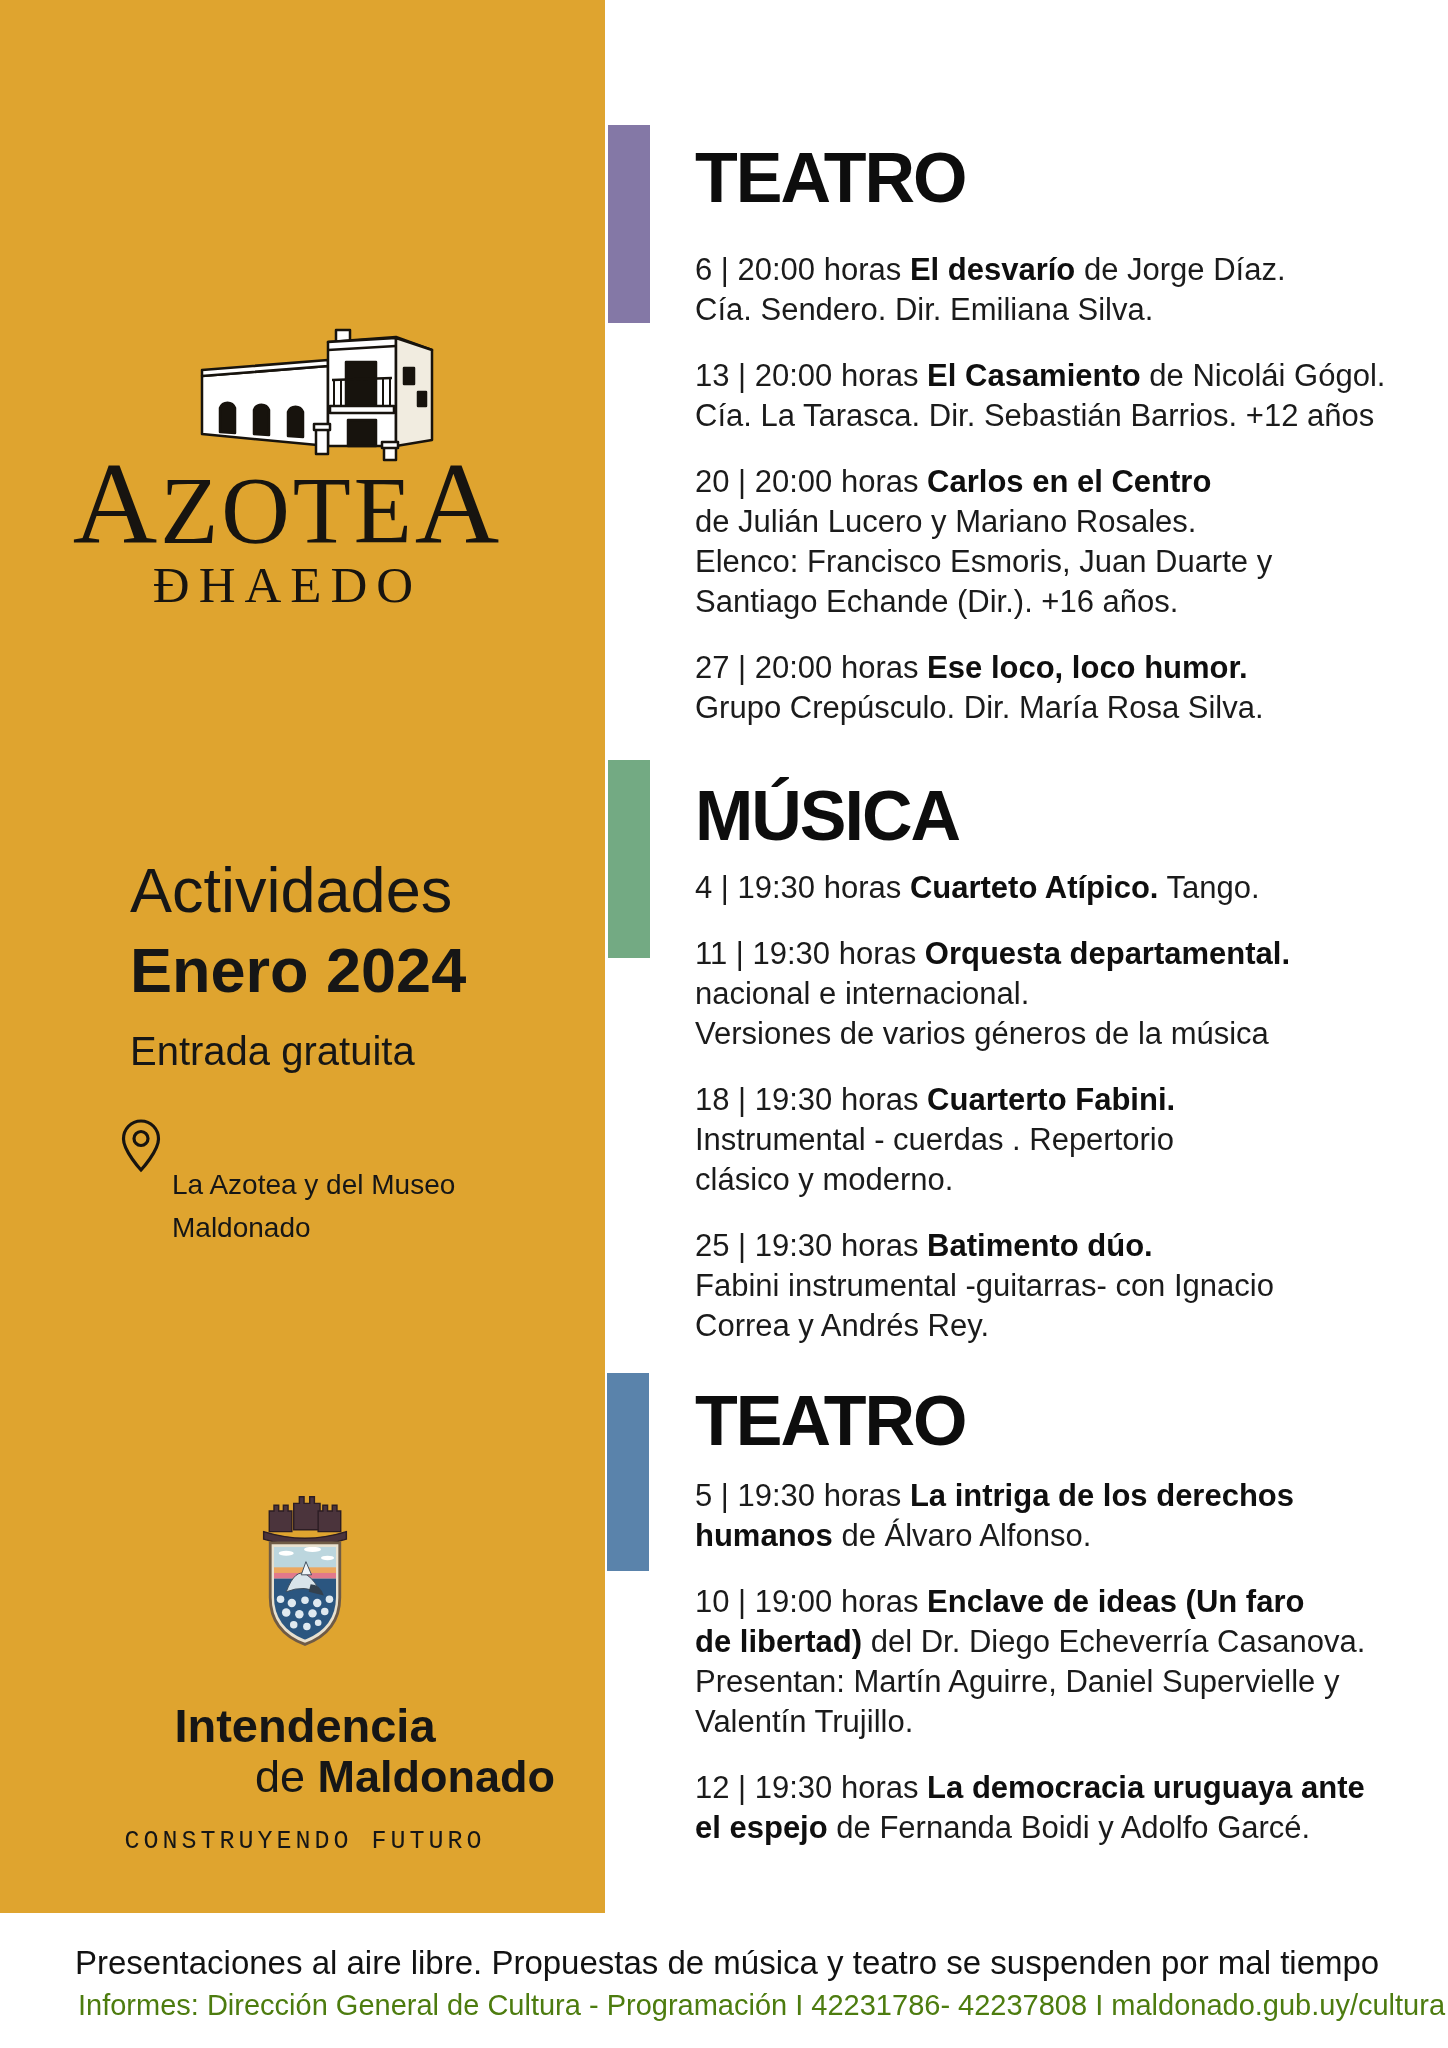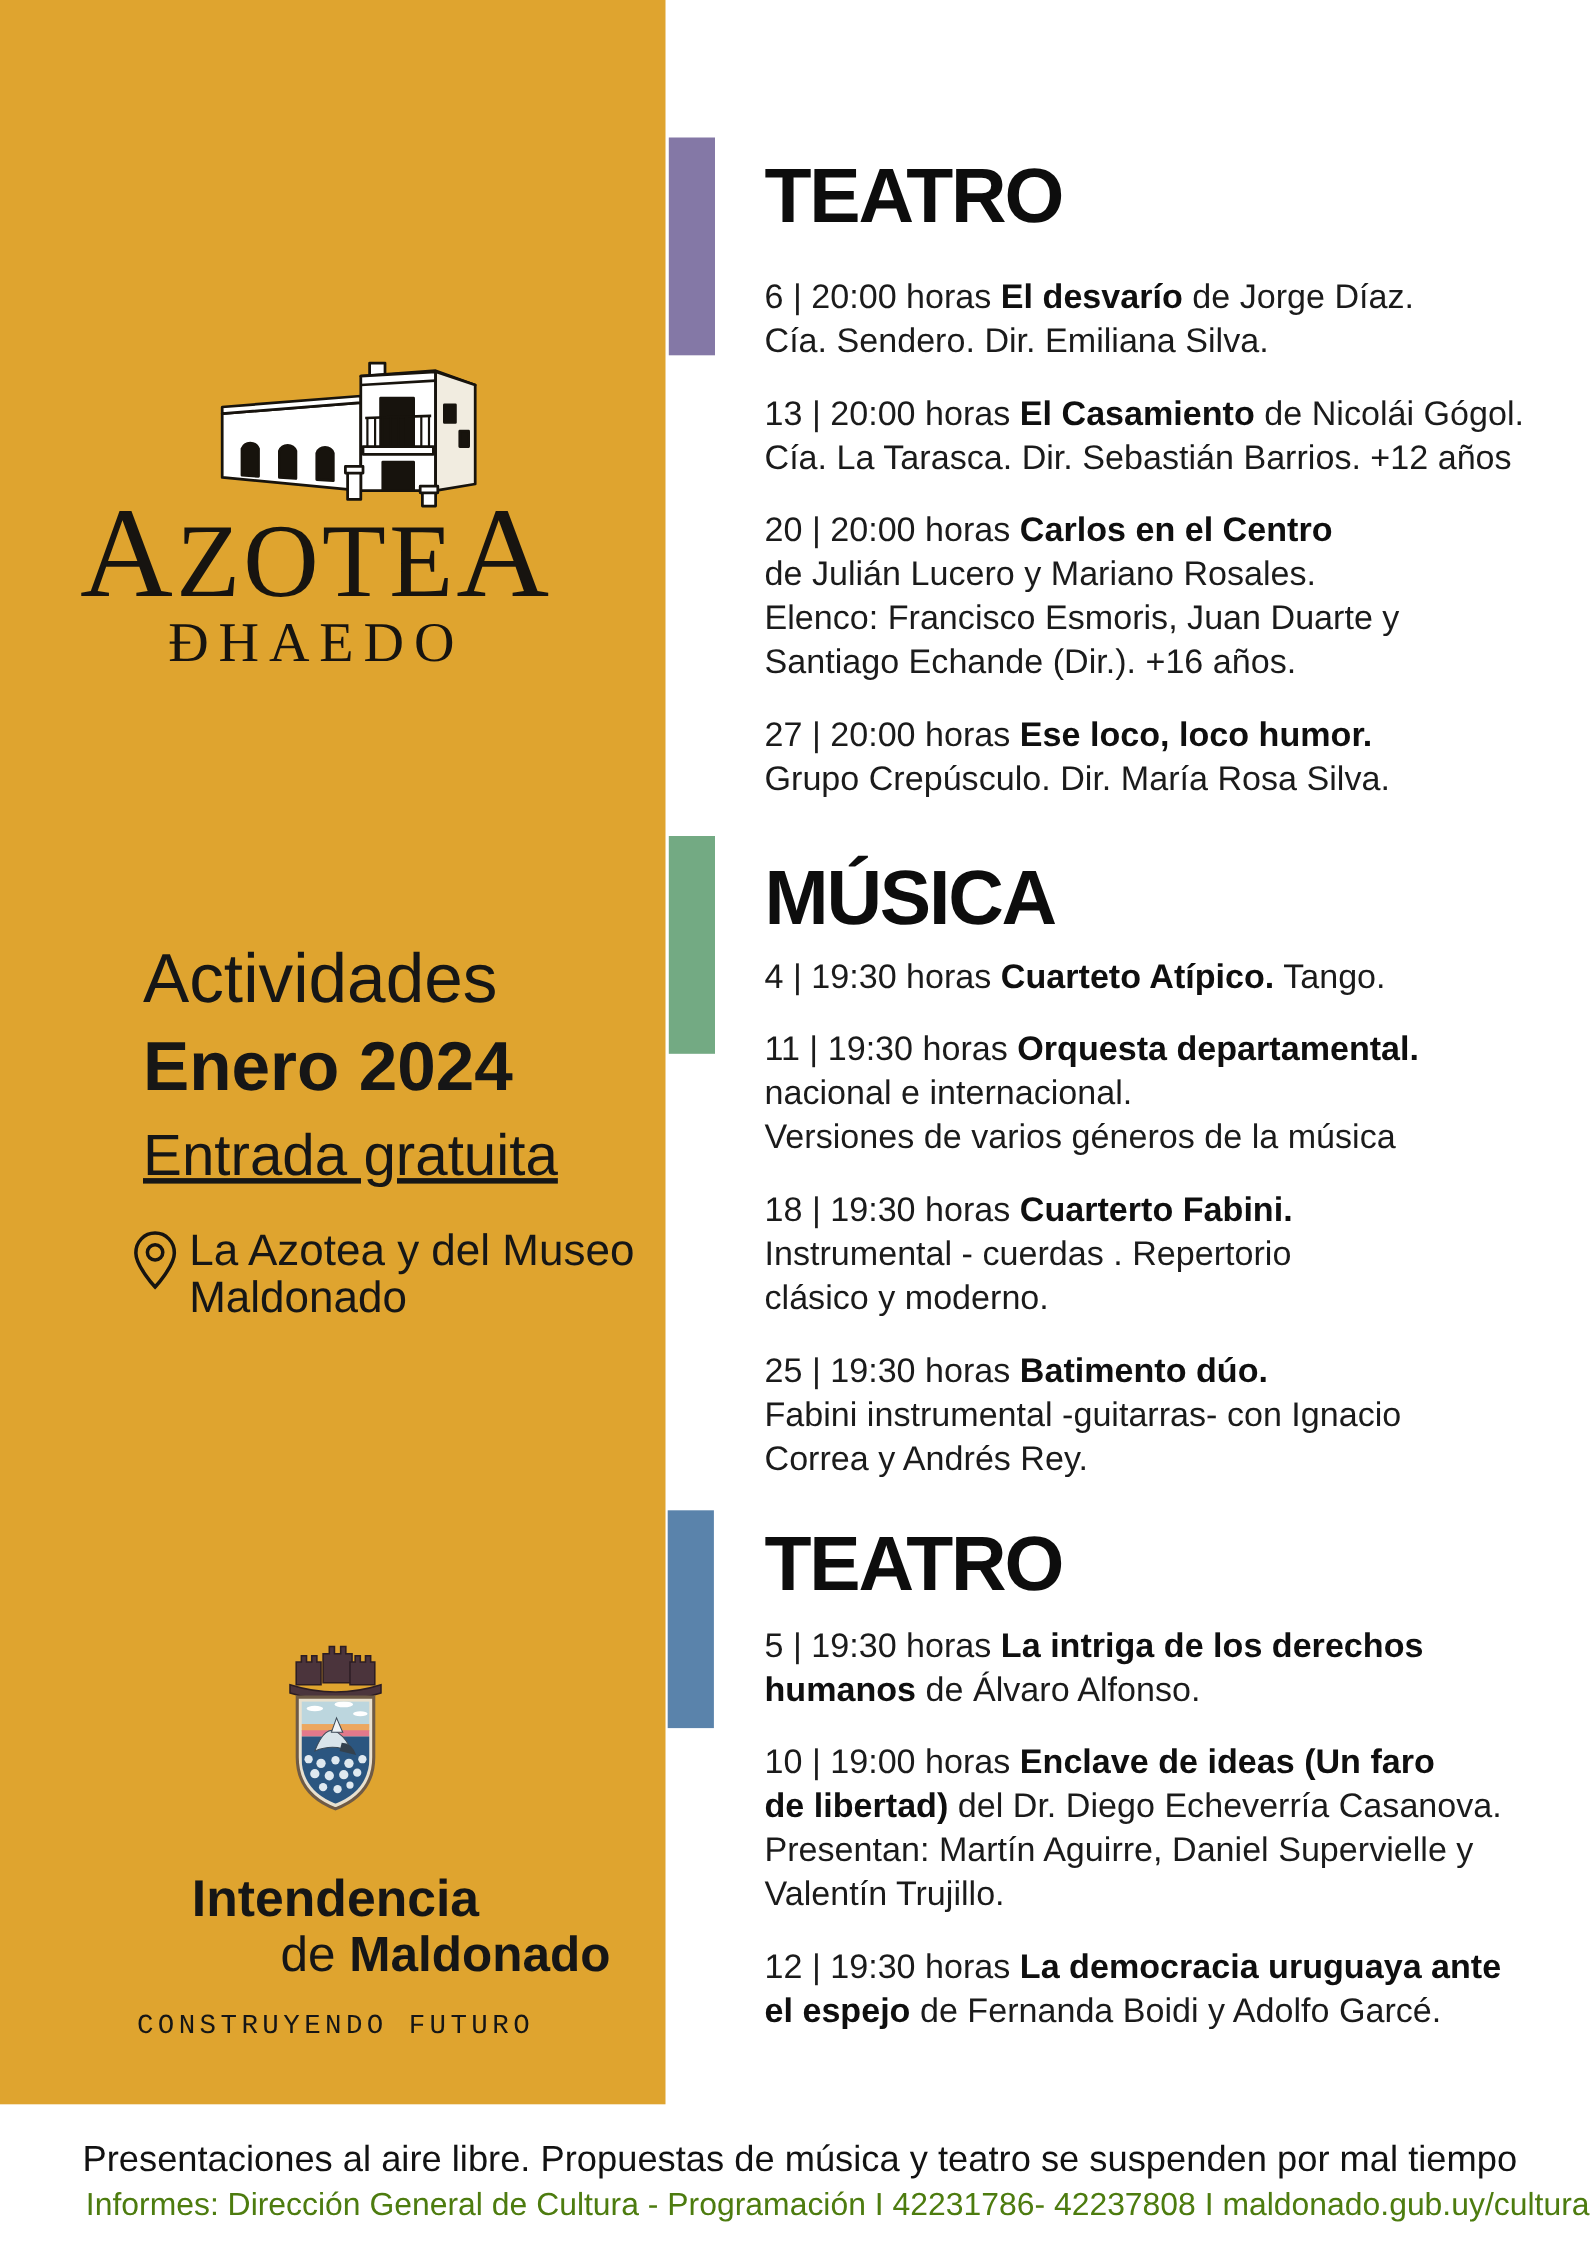--- a/index.html
+++ b/index.html
@@ -16,24 +16,24 @@
     letter-spacing:3px;color:#171410;white-space:nowrap;
   }
   .brand-azotea .bigA{font-size:117px;}
   .brand-haedo{
     position:absolute;left:0;top:556px;width:575px;text-align:center;
     font-family:"Liberation Serif", serif;font-size:51px;letter-spacing:9px;color:#171410;
   }
   .activities{position:absolute;left:130px;top:850px;}
   .act1{font-size:63px;line-height:80px;font-weight:400;}
   .act2{font-size:63px;line-height:80px;font-weight:700;}
-  .act3{font-size:53px;line-height:82px;font-weight:400;text-decoration:underline;}
+  .act3{font-size:40px;line-height:82px;font-weight:400;}
   .location{position:absolute;left:120px;top:1116px;display:flex;align-items:flex-start;}
   .pin{width:42px;height:56px;flex:0 0 auto;margin-top:2px;}
-  .loc-text{margin-left:10px;font-size:40px;line-height:43px;}
+  .loc-text{margin-left:10px;font-size:28px;line-height:43px;margin-top:47px;}
   .crest-block{position:absolute;left:55px;top:1492px;width:500px;text-align:center;}
   .crest{display:block;margin:0 auto;width:94px;height:192px;}
   .org1{font-size:47px;line-height:52px;font-weight:700;margin-top:16px;}
   .org2{font-size:45px;line-height:50px;font-weight:400;text-align:right;}
   .org2 b{font-weight:700;}
   .org3{font-family:"Liberation Mono", monospace;font-size:25px;letter-spacing:4px;margin-top:25px;text-align:center;}
   
   .accent-bar{position:absolute;width:42px;height:198px;}
   #bar-teatro{left:608px;top:125px;}
   #bar-musica{left:608px;top:760px;}

